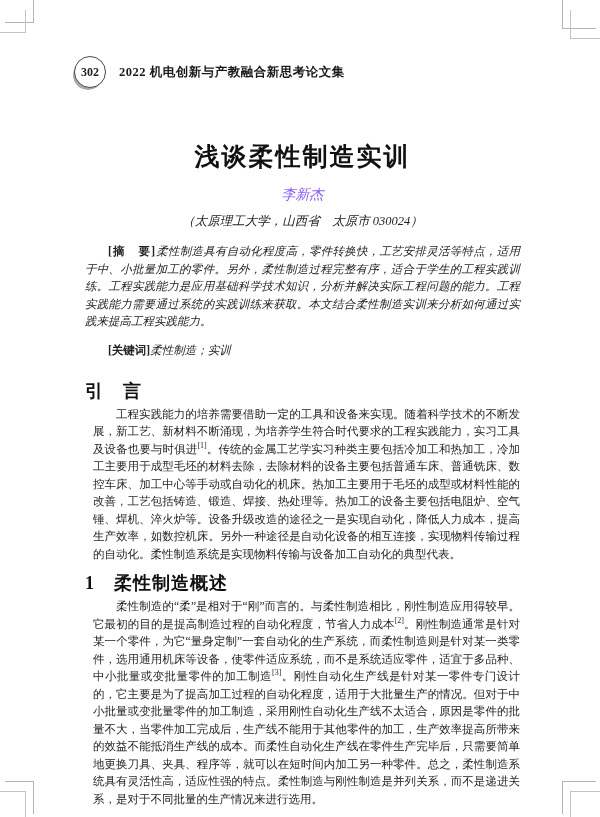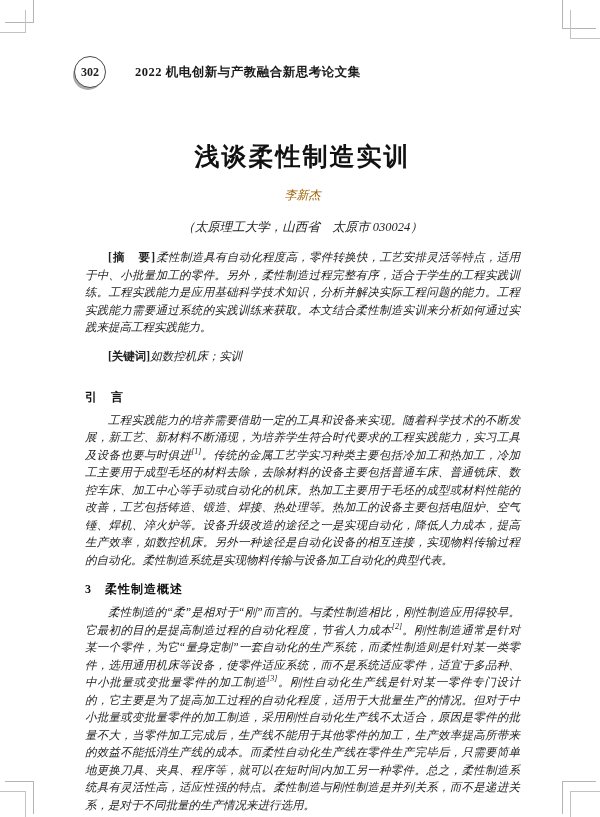--- a/index.html
+++ b/index.html
@@ -26,53 +26,53 @@
   
   .running-header{position:absolute;left:74px;top:56px;display:flex;align-items:center;}
   .page-num-circle{
     width:30px;height:30px;border-radius:50%;
     border:1.5px solid #4a4a4a;background:#fff;
     display:flex;align-items:center;justify-content:center;
     font-weight:bold;font-size:12px;color:#222;
     box-shadow:-2px 3px 0 -1px #aaa;
     flex:0 0 auto;
   }
-  .book-title{margin-left:29px;font-weight:bold;font-size:12.5px;color:#1a1a1a;letter-spacing:0.5px;white-space:nowrap;}
+  .book-title{margin-left:13px;font-weight:bold;font-size:12.5px;color:#1a1a1a;letter-spacing:0.5px;white-space:nowrap;}
 
   
   .main{position:absolute;left:85px;top:130px;width:435px;}
 
   .article-title{
     margin:12px 0 12px 0;text-align:center;
     font-size:25px;font-weight:bold;color:#111;
     letter-spacing:2px;line-height:30px;
   }
-  .author{margin-top:15px;text-align:center;font-style:italic;font-size:12px;line-height:16px;color:#a16207;}
-  .affiliation{margin-top:16px;text-align:center;font-style:italic;font-size:12.5px;line-height:17px;color:#222;}
+  .author{margin-top:15px;text-align:center;font-style:italic;font-size:14px;line-height:16px;color:#8b5cf6;}
+  .affiliation{margin-top:10px;text-align:center;font-style:italic;font-size:12.5px;line-height:17px;color:#222;}
 
   .abstract{
     margin-top:13px;font-size:11.5px;line-height:17.5px;
     text-align:justify;font-style:italic;color:#222;
     text-indent:2em;
   }
   .abstract .lbl{font-weight:bold;font-style:normal;letter-spacing:1px;margin-top:20px;}
   .keywords{
     margin-top:0;font-size:11.5px;line-height:17.5px;
     font-style:italic;color:#222;text-indent:2em;
   }
   .keywords .lbl{font-weight:bold;font-style:normal;text-align:right;}
 
   .section-heading{
-    margin:21px 0 0 0;font-size:12px;font-weight:bold;
+    margin:21px 0 0 0;font-size:18px;font-weight:bold;
     color:#111;line-height:20px;letter-spacing:1px;
   }
   .section-heading.numbered{margin-top:10px;}
   .para{
-    margin:5px 0 0 0;font-size:11.5px;line-height:17.5px;
-    text-align:justify;text-indent:2em;color:#1e1e1e;font-style:italic;
+    margin:5px 0 0 8px;font-size:11.5px;line-height:17.5px;
+    text-align:justify;text-indent:2em;color:#1e1e1e;
   }
   sup.ref{font-size:8px;line-height:0;vertical-align:super;letter-spacing:0;}
 </style>
 </head>
 <body>
 
 <div class="page">
 
   <div class="mark tl1"></div>
   <div class="mark tl2"></div>
@@ -92,22 +92,22 @@
 
   <div class="main">
 
     <h1 class="article-title">浅谈柔性制造实训</h1>
 
     <div class="author">李新杰</div>
     <div class="affiliation">（太原理工大学，山西省　太原市 030024）</div>
 
     <p class="abstract"><span class="lbl">[摘　要]</span><span>柔性制造具有自动化程度高，零件转换快，工艺安排灵活等特点，适用于中、小批量加工的零件。另外，柔性制造过程完整有序，适合于学生的工程实践训练。工程实践能力是应用基础科学技术知识，分析并解决实际工程问题的能力。工程实践能力需要通过系统的实践训练来获取。本文结合柔性制造实训来分析如何通过实践来提高工程实践能力。</span></p>
 
-    <p class="keywords"><span class="lbl">[关键词]</span><span>如数控机床；实训</span></p>
+    <p class="keywords"><span class="lbl">[关键词]</span><span>柔性制造；实训</span></p>
 
     <h2 class="section-heading">引　言</h2>
     <p class="para">工程实践能力的培养需要借助一定的工具和设备来实现。随着科学技术的不断发展，新工艺、新材料不断涌现，为培养学生符合时代要求的工程实践能力，实习工具及设备也要与时俱进<sup class="ref">[1]</sup>。传统的金属工艺学实习种类主要包括冷加工和热加工，冷加工主要用于成型毛坯的材料去除，去除材料的设备主要包括普通车床、普通铣床、数控车床、加工中心等手动或自动化的机床。热加工主要用于毛坯的成型或材料性能的改善，工艺包括铸造、锻造、焊接、热处理等。热加工的设备主要包括电阻炉、空气锤、焊机、淬火炉等。设备升级改造的途径之一是实现自动化，降低人力成本，提高生产效率，如数控机床。另外一种途径是自动化设备的相互连接，实现物料传输过程的自动化。柔性制造系统是实现物料传输与设备加工自动化的典型代表。</p>
 
-    <h2 class="section-heading numbered">3　柔性制造概述</h2>
+    <h2 class="section-heading numbered">1　柔性制造概述</h2>
     <p class="para">柔性制造的“柔”是相对于“刚”而言的。与柔性制造相比，刚性制造应用得较早。它最初的目的是提高制造过程的自动化程度，节省人力成本<sup class="ref">[2]</sup>。刚性制造通常是针对某一个零件，为它“量身定制”一套自动化的生产系统，而柔性制造则是针对某一类零件，选用通用机床等设备，使零件适应系统，而不是系统适应零件，适宜于多品种、中小批量或变批量零件的加工制造<sup class="ref">[3]</sup>。刚性自动化生产线是针对某一零件专门设计的，它主要是为了提高加工过程的自动化程度，适用于大批量生产的情况。但对于中小批量或变批量零件的加工制造，采用刚性自动化生产线不太适合，原因是零件的批量不大，当零件加工完成后，生产线不能用于其他零件的加工，生产效率提高所带来的效益不能抵消生产线的成本。而柔性自动化生产线在零件生产完毕后，只需要简单地更换刀具、夹具、程序等，就可以在短时间内加工另一种零件。总之，柔性制造系统具有灵活性高，适应性强的特点。柔性制造与刚性制造是并列关系，而不是递进关系，是对于不同批量的生产情况来进行选用。</p>
 
   </div>
 </div>
 
 </body></html>

